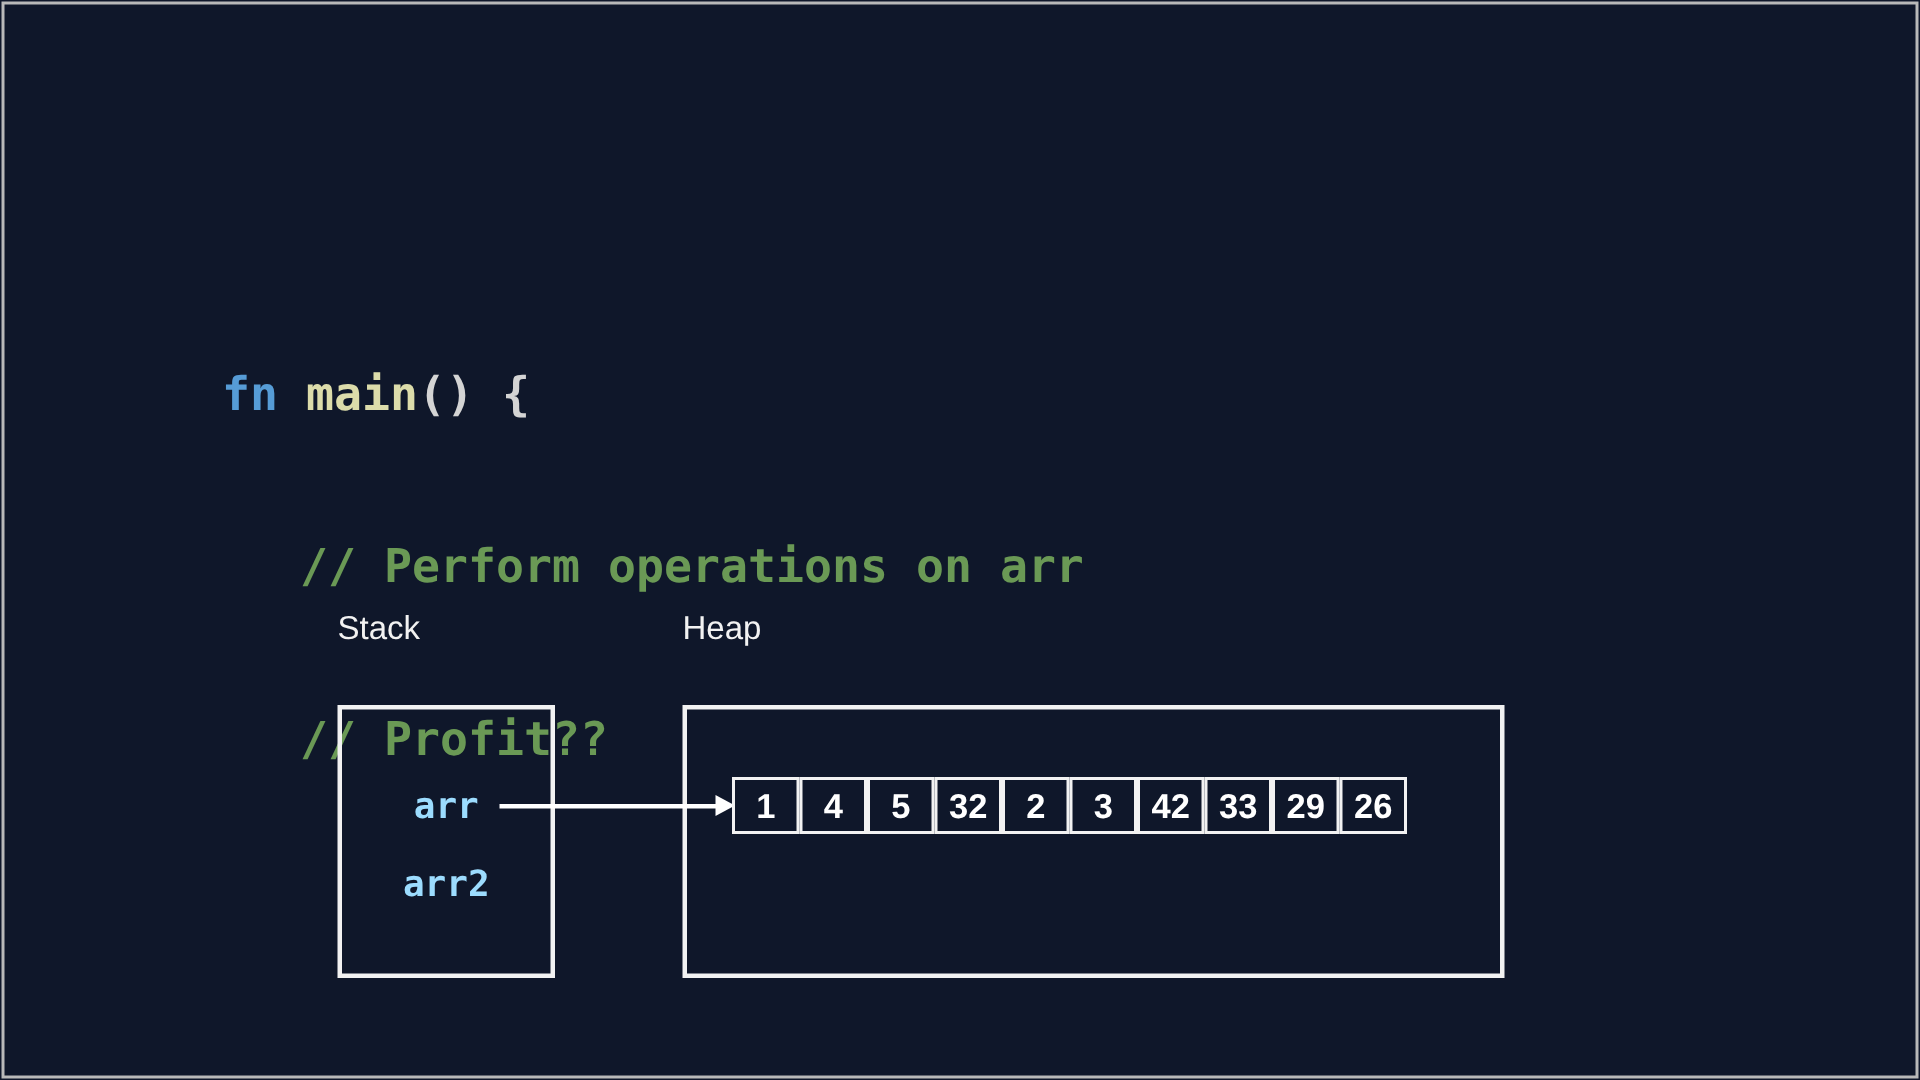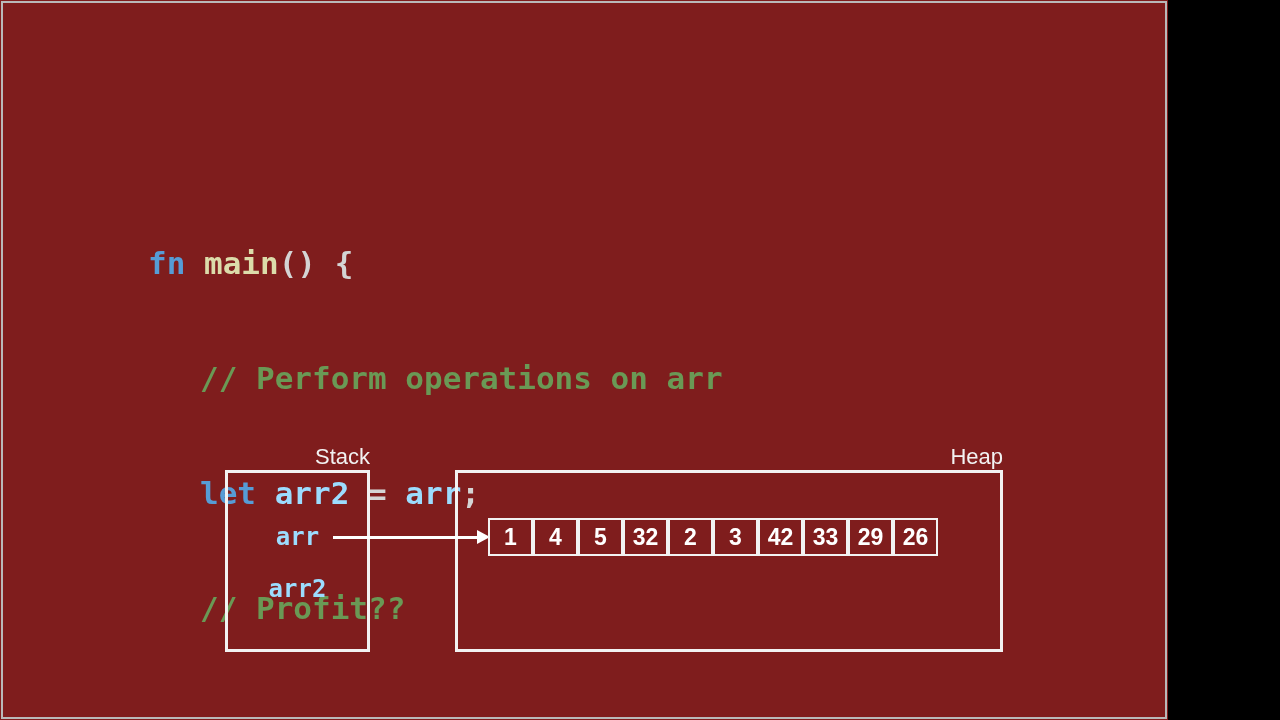--- a/index.html
+++ b/index.html
@@ -1,19 +1,19 @@
 <!DOCTYPE html>
 <html><head>
 <meta charset="utf-8">
 <style>
   html,body{margin:0;padding:0;background:#000;}
   .stage{
     position:relative;
-    width:1168px;height:720px;
-    background:#7f1d1d;
+    width:1280px;height:720px;
+    background:#0f172a;
     overflow:hidden;
     font-family:"Liberation Sans",sans-serif;
   }
   .frame{
     position:absolute;
     left:1px;top:1px;right:1px;bottom:1px;
     border:2px solid #b9b9b9;
     pointer-events:none;
   }
   
@@ -29,22 +29,22 @@
   .code .indent{padding-left:52px;}
   .tok-kw {color:#569CD6;}
   .tok-var{color:#9CDCFE;}
   .tok-fn {color:#DCDCAA;}
   .tok-num{color:#B5CEA8;}
   .tok-pl {color:#D4D4D4;}
   .tok-cm {color:#6A9955;}
   
   .diag-label{
     position:absolute;
-    top:444px;
-    text-align:right;
+    top:406px;
+    text-align:left;
     color:#f2f2f2;
     font-size:22px;
   }
   .label-stack{left:225px;width:145px;}
   .label-heap{left:455px;width:548px;}
   .box{
     position:absolute;
     top:470px;
     height:182px;
     border:3px solid #f2f2f2;
@@ -96,21 +96,20 @@
 </style>
 </head>
 <body>
 
 <div class="stage">
   <div class="frame"></div>
 
   <div class="code">
     <div class="line"><span class="tok-kw">fn</span><span class="tok-pl"> </span><span class="tok-fn">main</span><span class="tok-pl">() {</span></div>
     <div class="line indent"><span class="tok-cm">// Perform operations on arr</span></div>
-    <div class="line indent"><span class="tok-kw">let</span><span class="tok-pl"> </span><span class="tok-var">arr2</span><span class="tok-pl"> = </span><span class="tok-var">arr</span><span class="tok-pl">;</span></div>
     <div class="line indent"><span class="tok-cm">// Profit??</span></div>
     
   </div>
 
   <div class="diag-label label-stack">Stack</div>
   <div class="diag-label label-heap">Heap</div>
 
   <div class="box box-stack"></div>
   <div class="box box-heap"></div>
 

